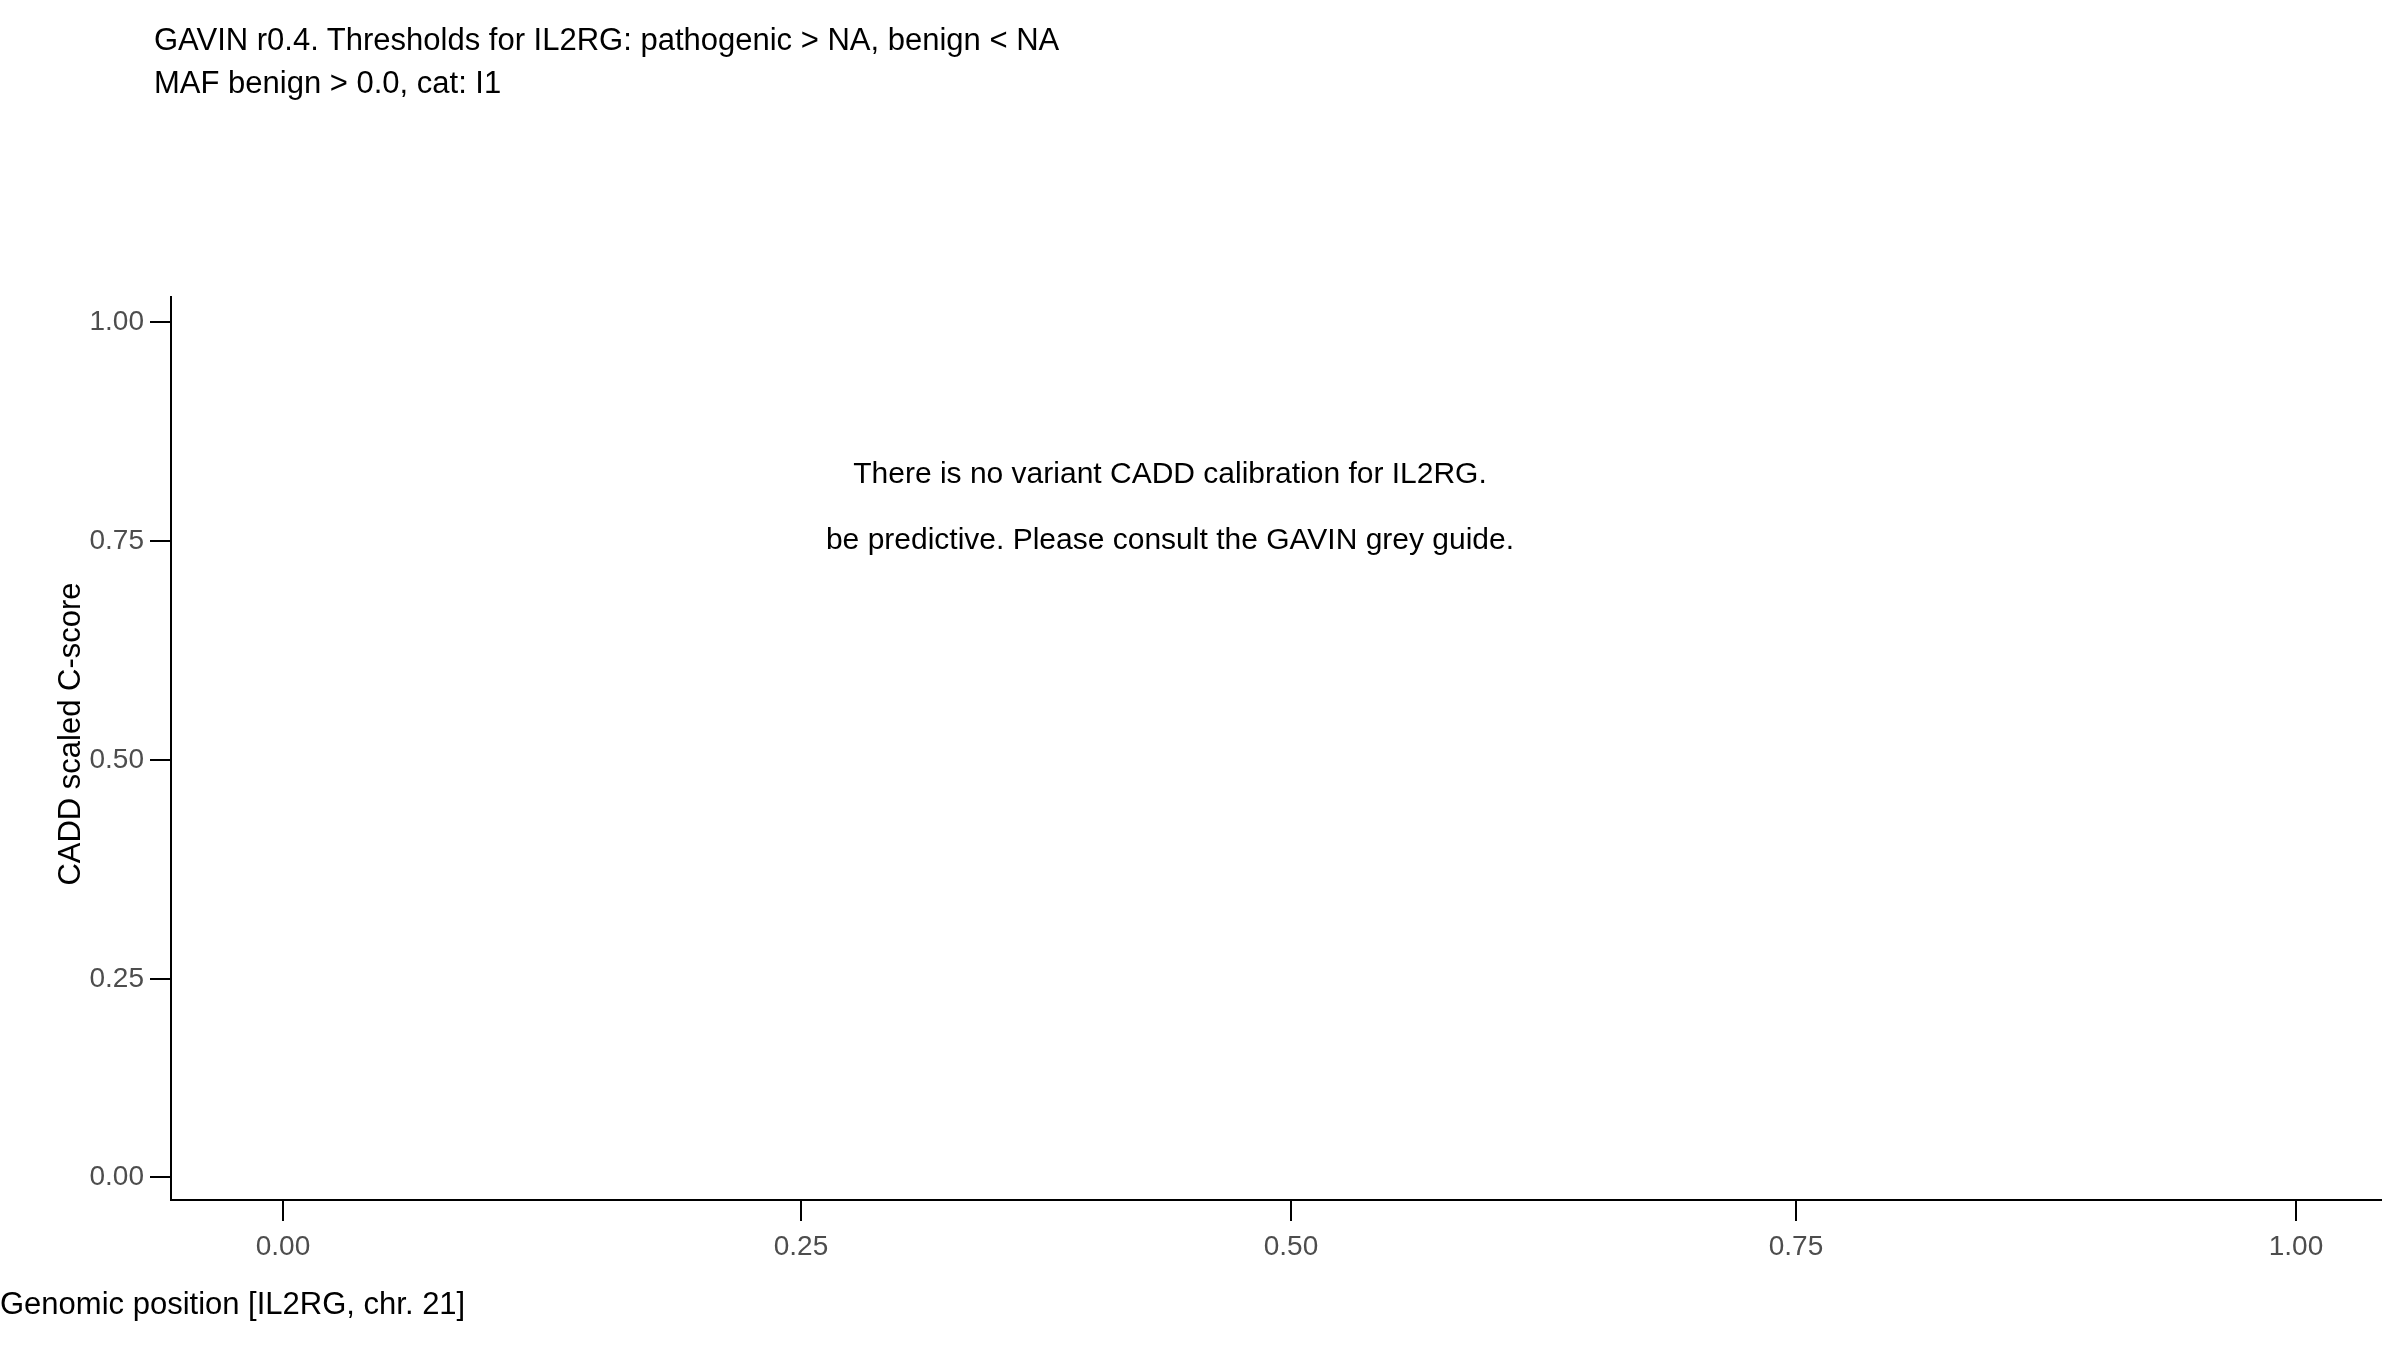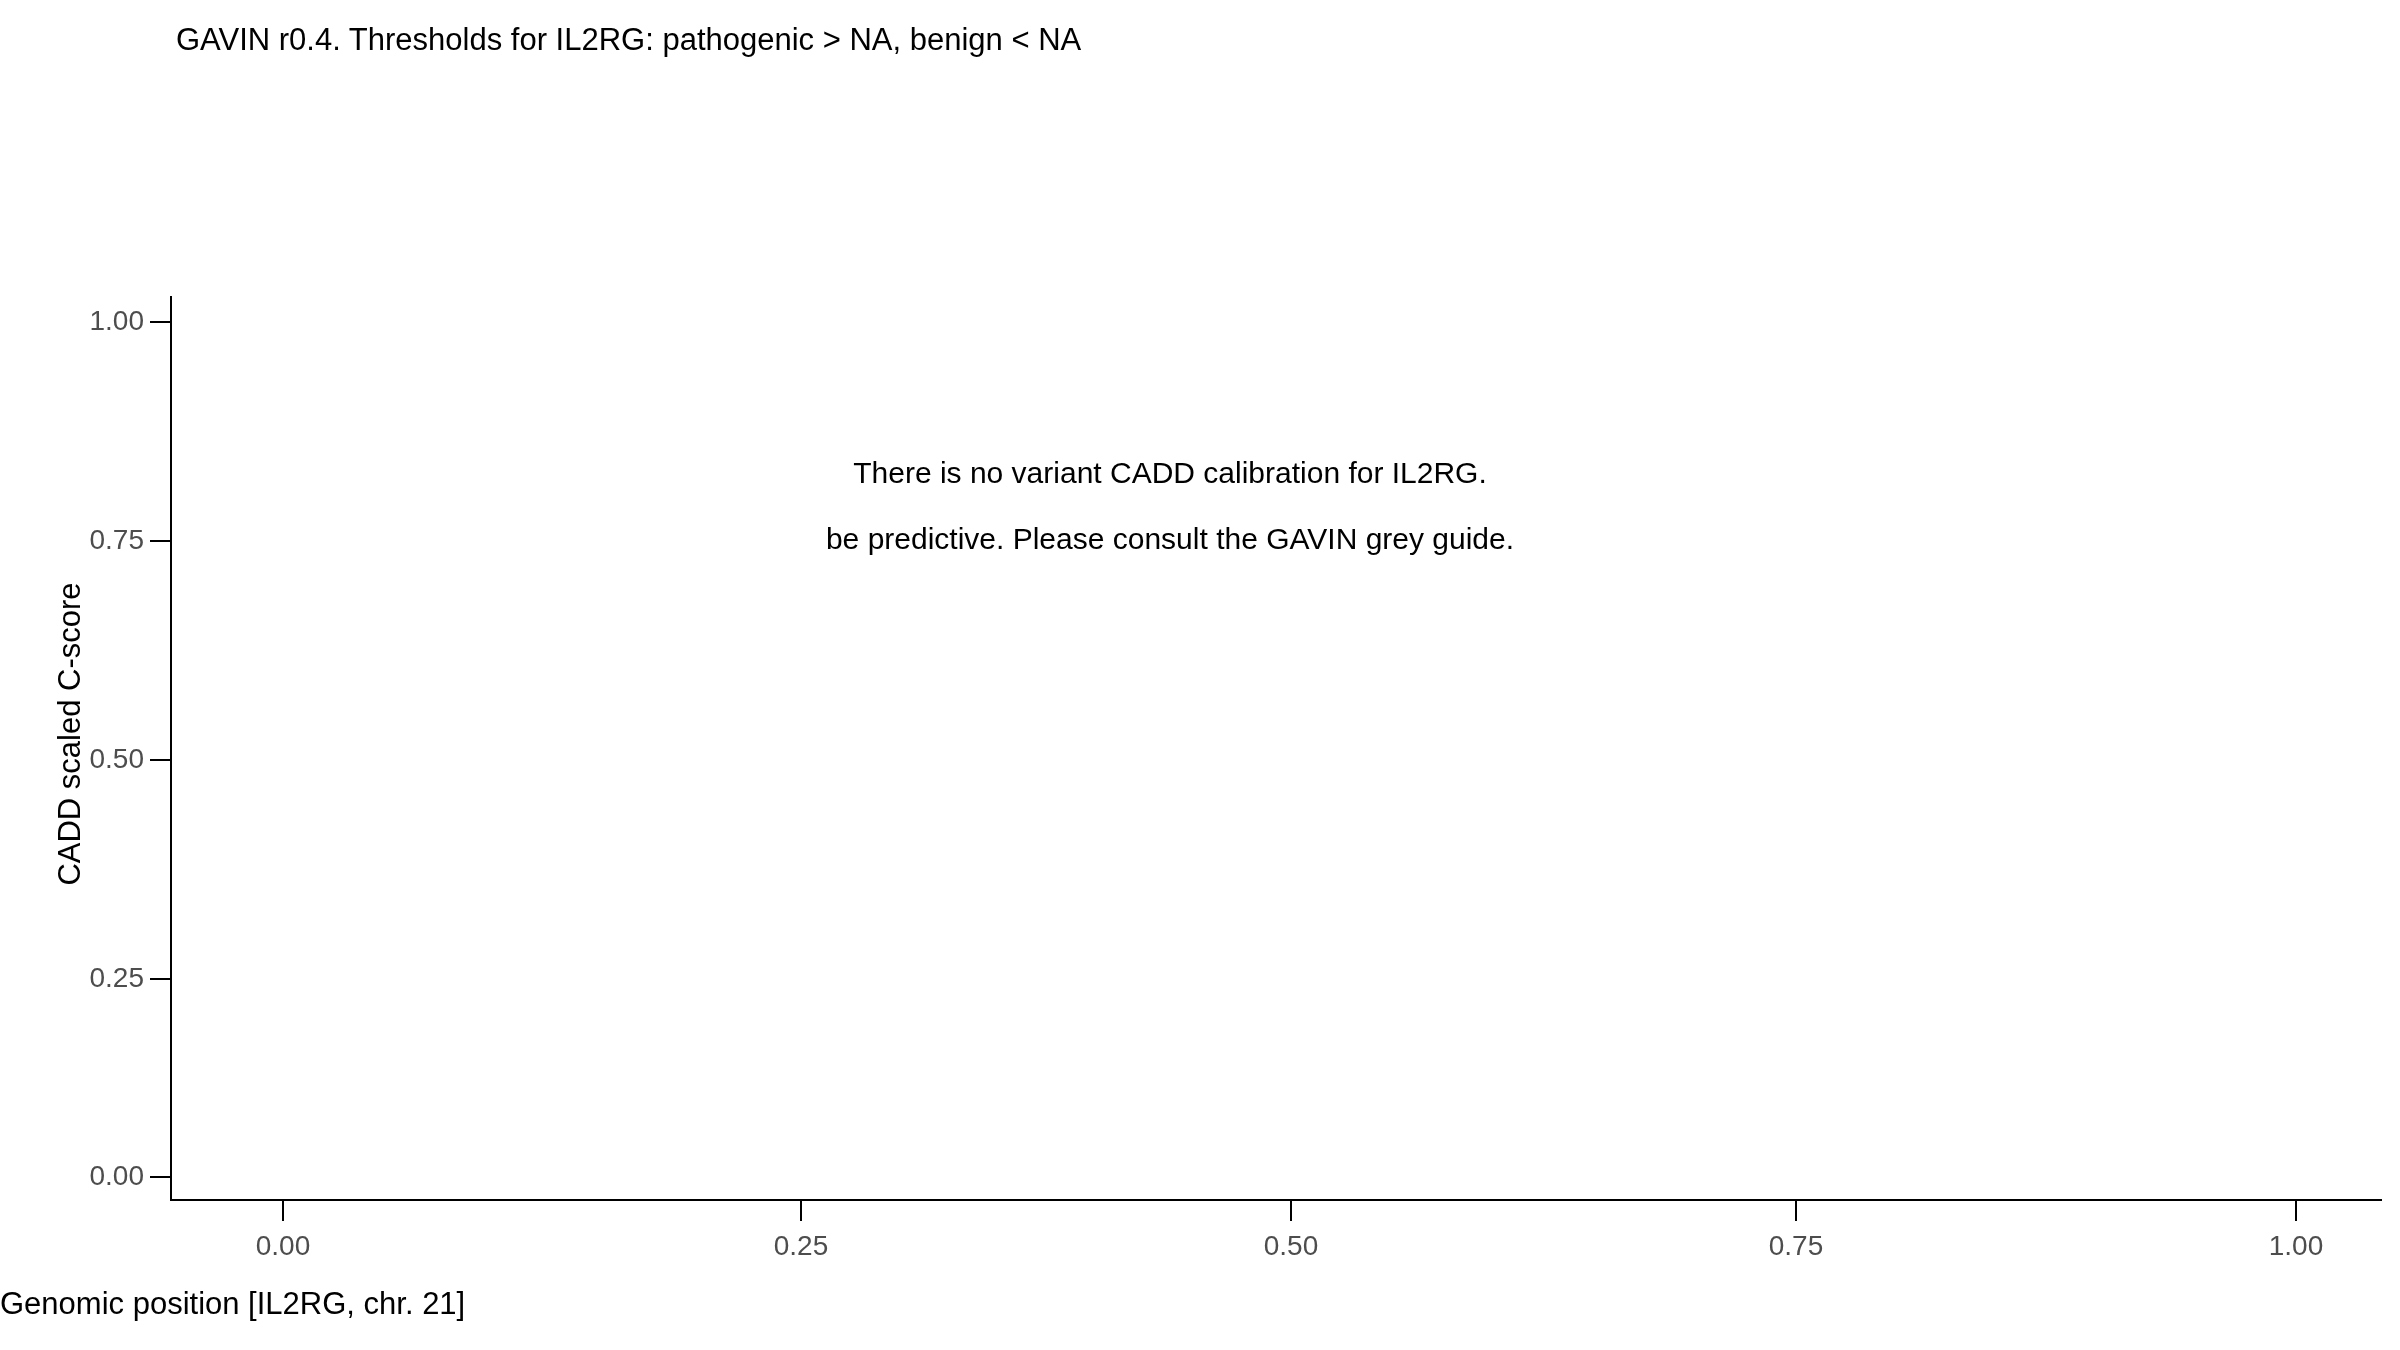--- a/index.html
+++ b/index.html
@@ -17,21 +17,21 @@
 
   #plot-root {
     position: relative;
     width: 2400px;
     height: 1350px;
   }
 
   
   #title-block {
     position: absolute;
-    left: 176px;
+    left: 154px;
     top: 18px;
     width: 2100px;
   }
   #title-block .title-line {
     font-size: 31px;
     line-height: 43px;
     white-space: pre;
     color: #000000;
   }
 
@@ -139,20 +139,21 @@
     white-space: pre;
   }
 </style>
 </head>
 <body>
 
 <div id="plot-root">
 
   <div id="title-block">
     <div class="title-line">GAVIN r0.4. Thresholds for IL2RG: pathogenic &gt; NA, benign &lt; NA</div>
+    <div class="title-line">MAF benign &gt; 0.0, cat: I1</div>
   </div>
 
   <div id="panel"></div>
 
   <div id="axis-y-line"></div>
   <div id="axis-x-line"></div>
 
   <div class="y-tick" style="top:321px;"></div>
   <div class="y-label" style="top:307px;">1.00</div>
 

